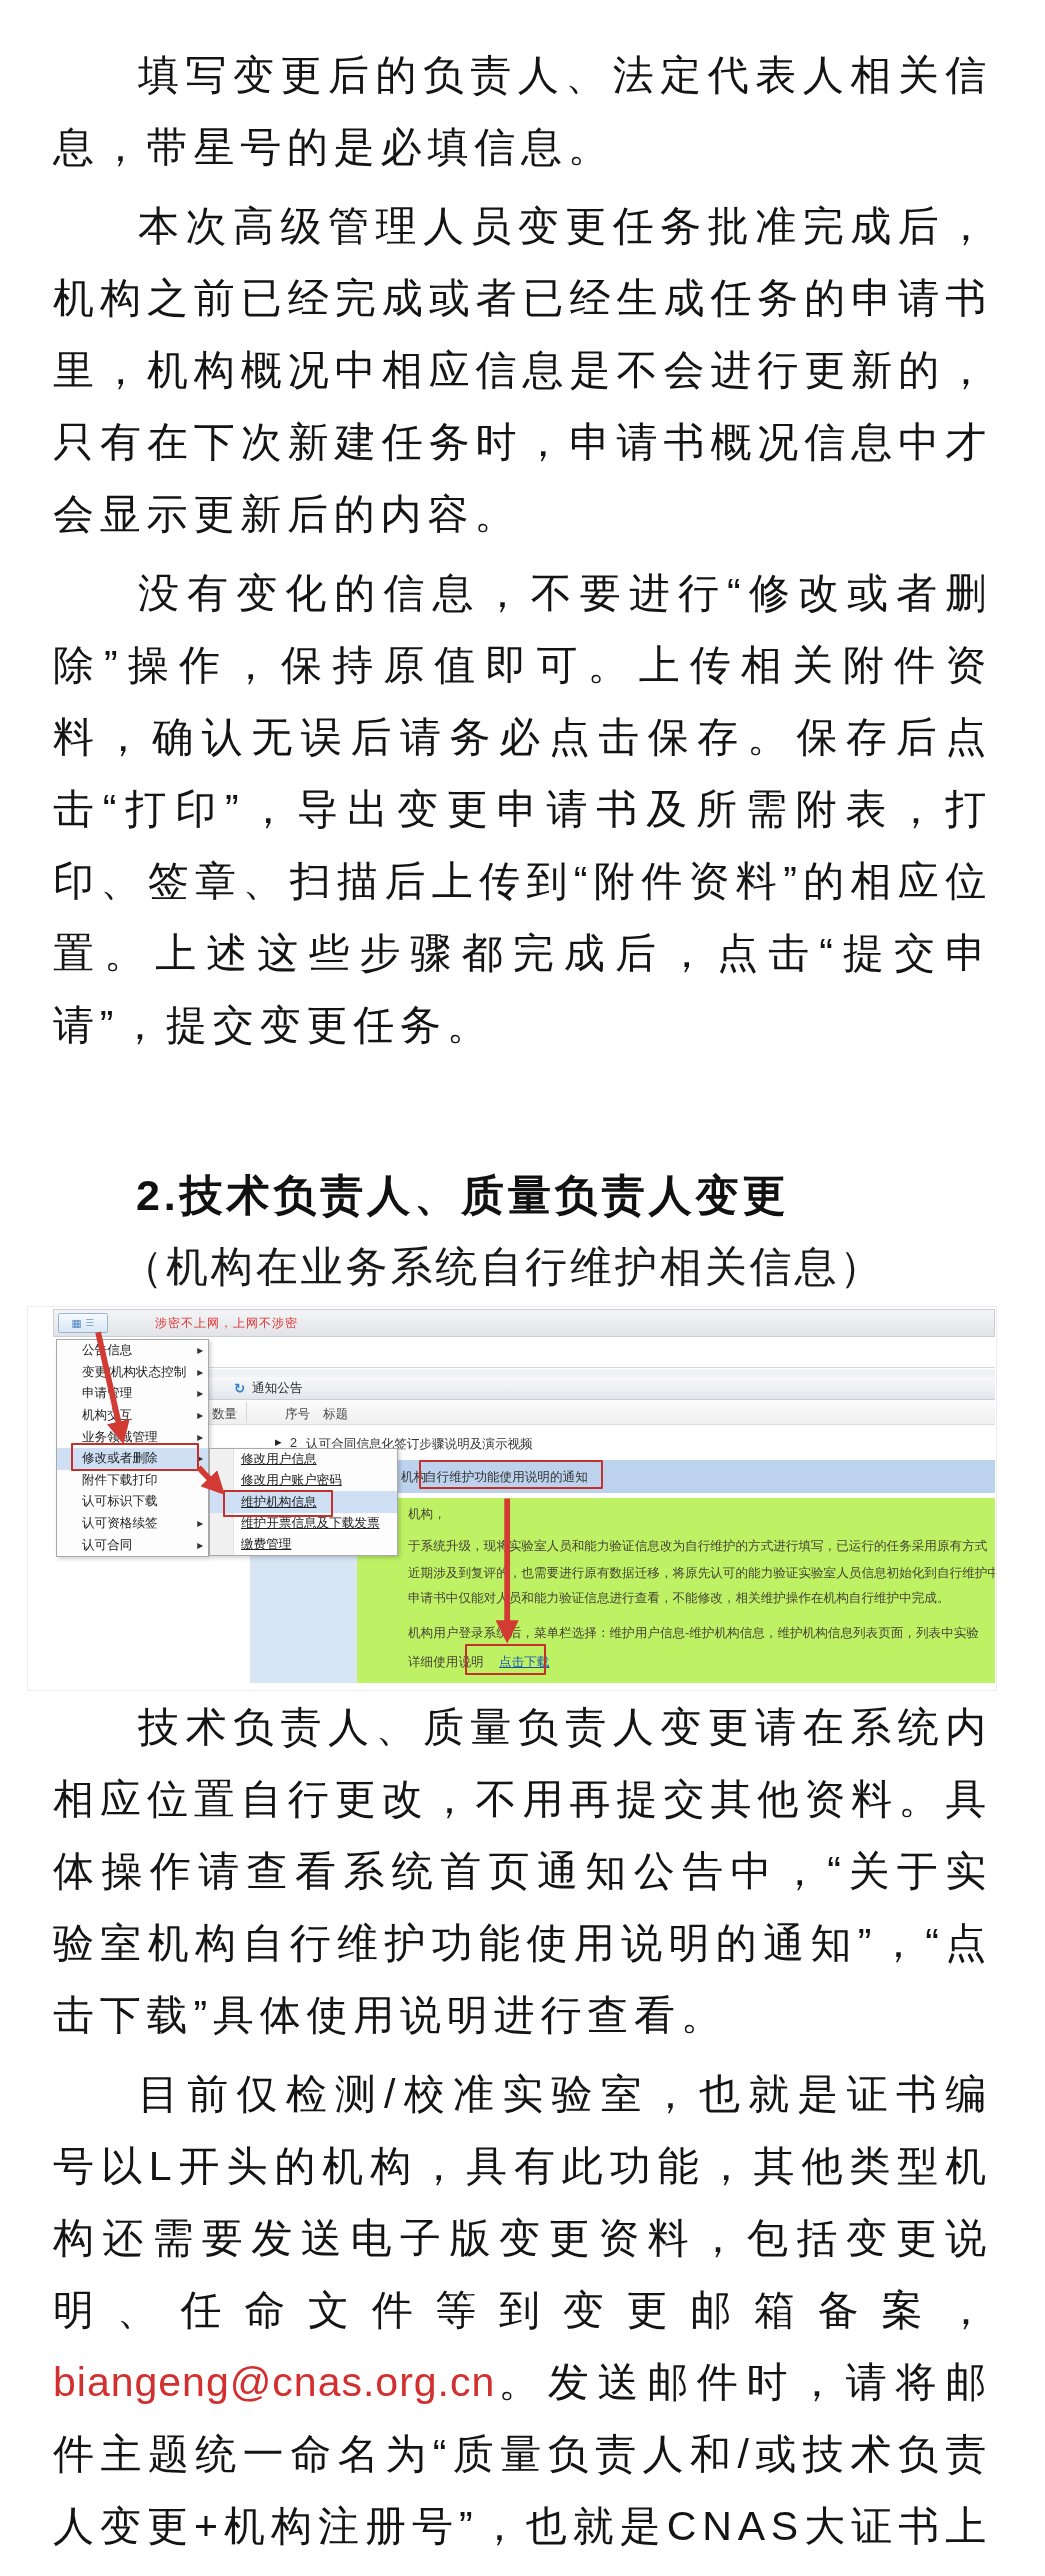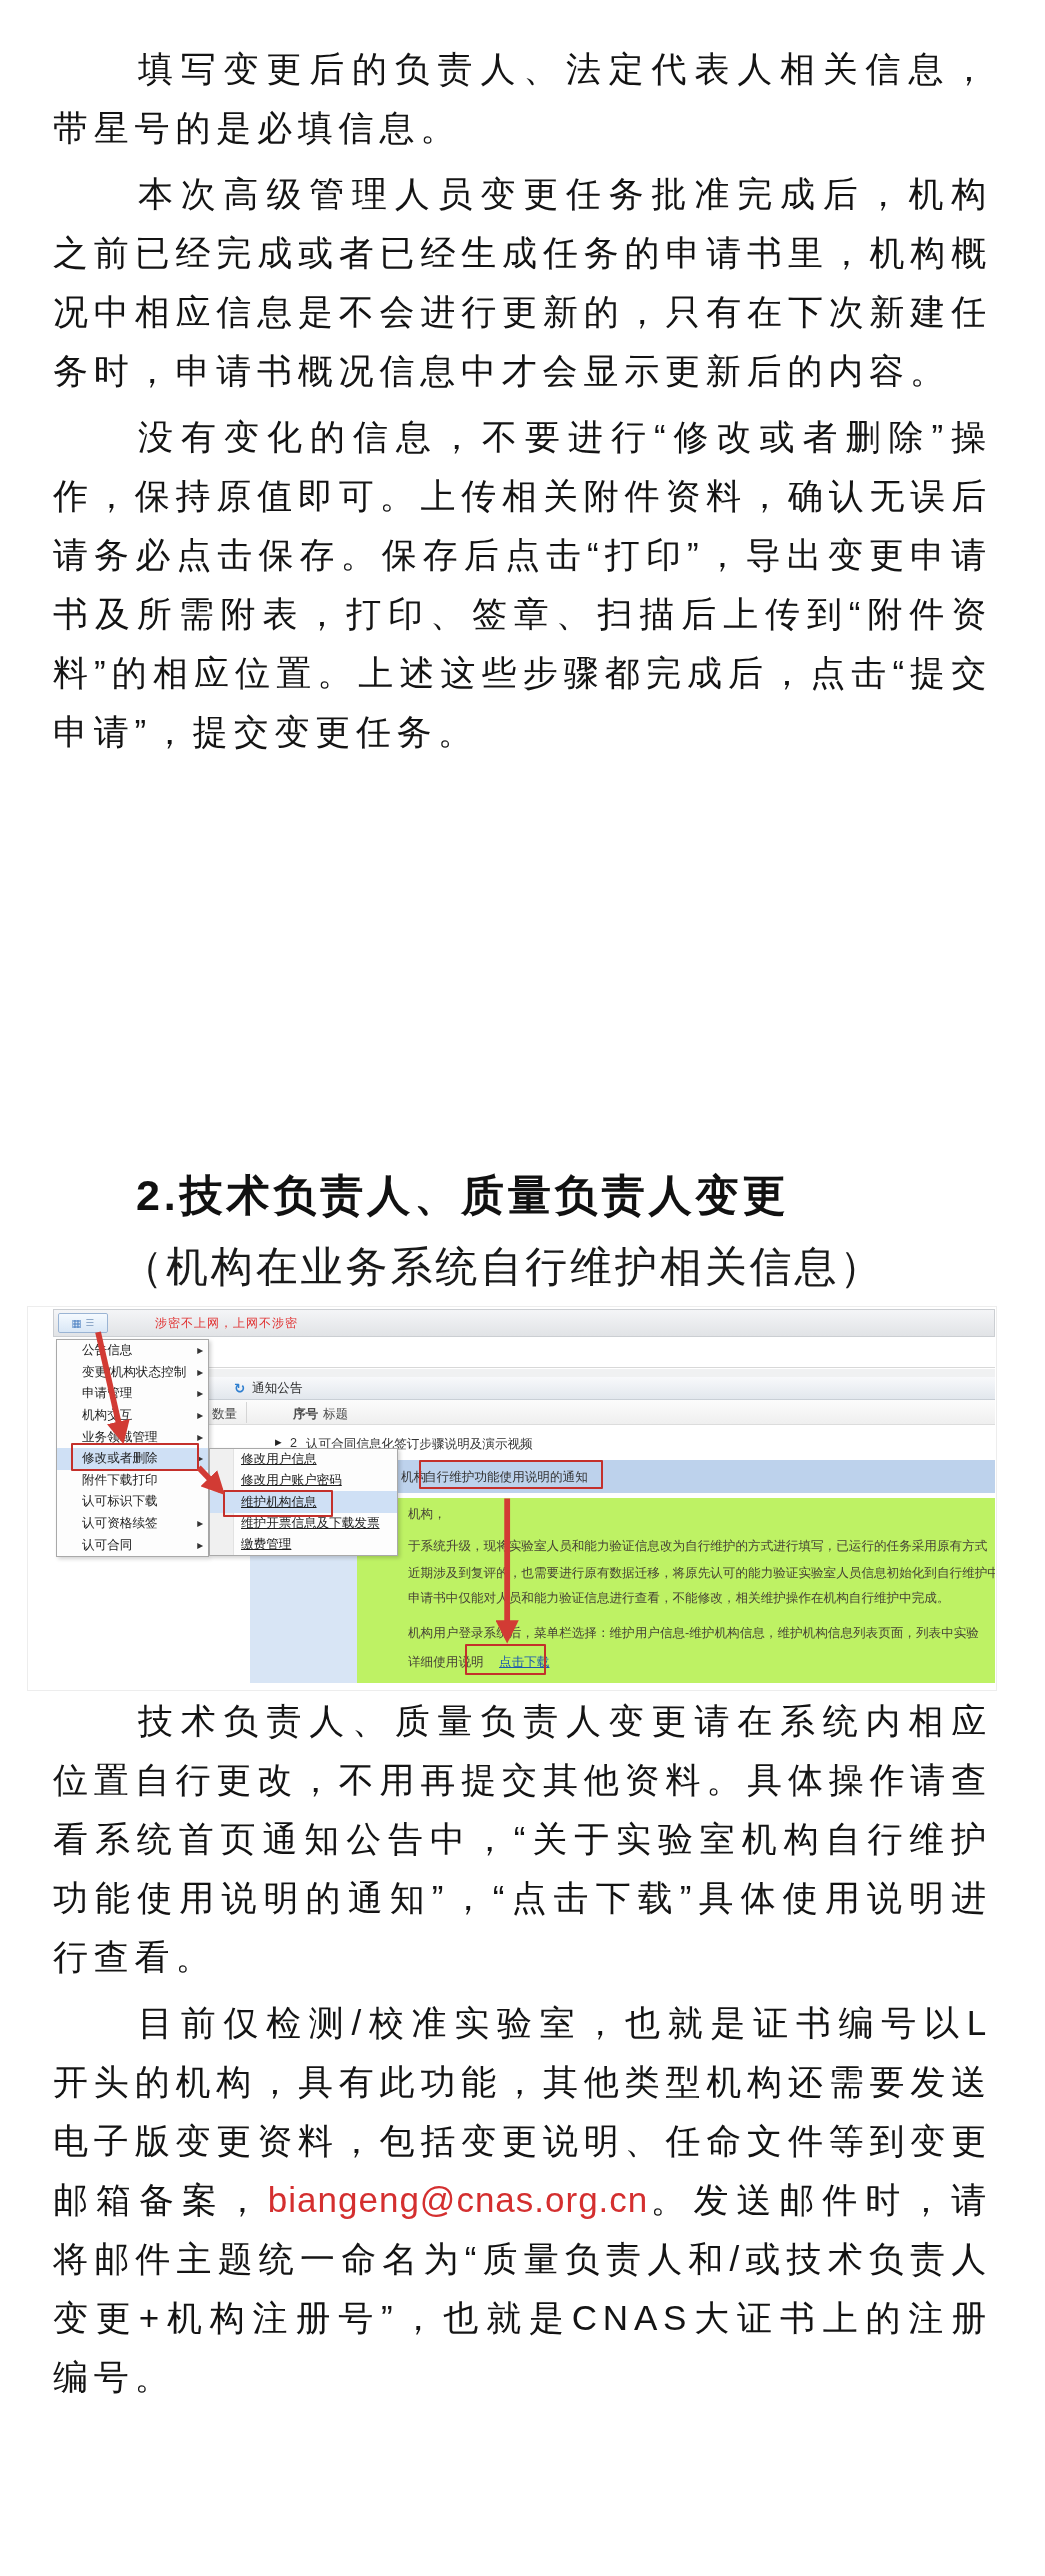--- a/index.html
+++ b/index.html
@@ -3,21 +3,21 @@
 <meta charset="utf-8">
 <style>
   html,body{margin:0;padding:0;}
   body{
     width:1045px;height:2576px;position:relative;background:#ffffff;
     font-family:"Liberation Sans","DejaVu Sans",sans-serif;overflow:hidden;
   }
   
   .atext{
     position:absolute;left:53px;width:939px;
-    font-size:35px;line-height:59px;letter-spacing:5.8px;
+    font-size:41px;line-height:72px;letter-spacing:5.8px;
     color:#141414;text-align:justify;
   }
   .atext p{margin:0;text-indent:85px;}
   .atext p + p{margin-top:6.8px;}
   #section-heading{
     position:absolute;left:53px;width:939px;top:1159px;
     font-size:43px;line-height:72px;font-weight:bold;color:#111;
     letter-spacing:3.9px;text-indent:83px;
   }
   #section-subheading{
@@ -54,21 +54,21 @@
     background:linear-gradient(#f8f9fb,#e2e7ed);border-bottom:1px solid #c9cfd6;
     display:flex;align-items:center;padding-left:25px;color:#2d2d2d;
   }
   .ss-refresh{color:#2f7fd0;font-weight:bold;margin-right:6.8px;font-size:13.5px;}
   .ss-colheader{
     position:absolute;left:181px;top:93px;width:786px;height:25px;z-index:1;
     background:linear-gradient(#fcfcfc,#efefef);border-bottom:1px solid #dcdcdc;color:#4c4c4c;
   }
   .ss-colheader .c-count{position:absolute;left:2.9px;top:5.8px;}
   .ss-colheader .c-div{position:absolute;left:37px;top:1.9px;height:21px;border-left:1px solid #d5d5d5;}
-  .ss-colheader .c-seq{position:absolute;left:84px;top:5.8px;font-weight:bold;}
+  .ss-colheader .c-seq{position:absolute;left:76px;top:5.8px;}
   .ss-colheader .c-title{position:absolute;left:114px;top:5.8px;}
   .ss-listrow{position:absolute;left:181px;top:127px;width:786px;height:21px;color:#333;z-index:1;}
   .ss-listrow .marker{position:absolute;left:66px;top:2.9px;font-size:8.7px;color:#222;}
   .ss-listrow .seq{position:absolute;left:81px;top:1.9px;}
   .ss-listrow .rtitle{position:absolute;left:97px;top:1.9px;white-space:nowrap;}
   .ss-selrow{
     position:absolute;left:181px;top:153px;width:786px;height:33px;z-index:2;
     background:#bdd2ec;color:#333;
   }
   .ss-selrow .prefix{position:absolute;left:192px;top:8.7px;}

